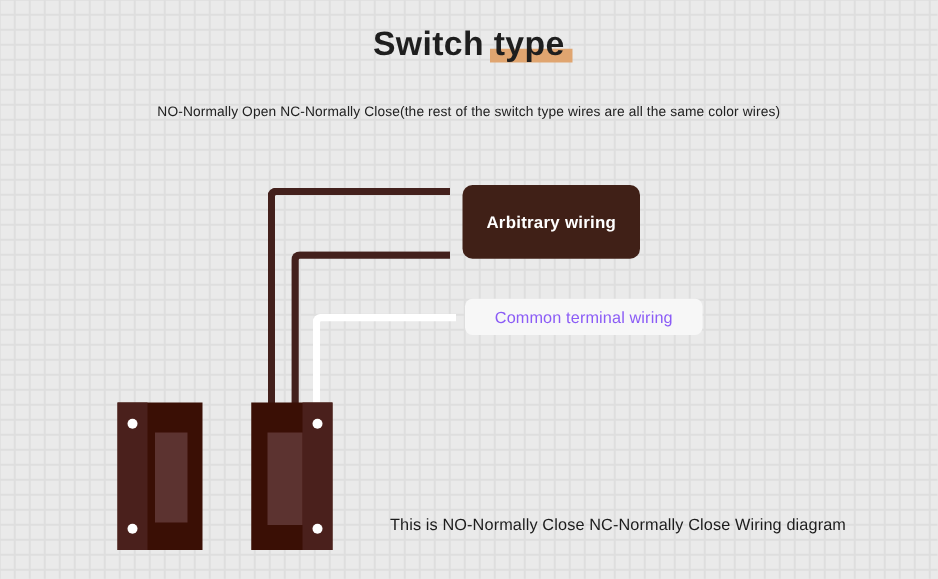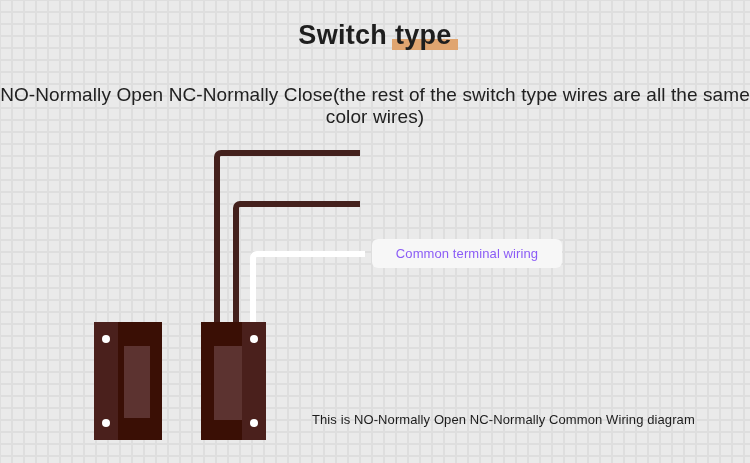--- a/index.html
+++ b/index.html
@@ -60,21 +60,21 @@
     z-index: -1;
   }
 
   
   .subtitle {
     position: absolute;
     top: 84px;
     left: 0;
     width: 750px;
     text-align: center;
-    font-size: 19px;
+    font-size: 11px;
     color: #212121;
     letter-spacing: 0.1px;
   }
 
   
   .wire {
     position: absolute;
     box-sizing: border-box;
   }
   .wire-brown-1 {
@@ -218,33 +218,34 @@
   <div class="title-wrap">
     <span class="title"><span>Switch </span><span class="hl-word">type</span></span>
   </div>
 
   <div class="subtitle">NO-Normally Open NC-Normally Close(the rest of the switch type wires are all the same color wires)</div>
 
   <div class="wire wire-brown-1"></div>
   <div class="wire wire-brown-2"></div>
   <div class="wire wire-white-1"></div>
 
+  <div class="box-dark">Arbitrary wiring</div>
   <div class="box-light">Common terminal wiring</div>
 
   <div class="switch left-dev" id="switch-left">
     <div class="strip">
       <div class="screw top"></div>
       <div class="screw bottom"></div>
     </div>
     <div class="panel"></div>
   </div>
 
   <div class="switch right-dev" id="switch-right">
     <div class="strip">
       <div class="screw top"></div>
       <div class="screw bottom"></div>
     </div>
     <div class="panel"></div>
   </div>
 
-  <div class="caption">This is NO-Normally Open NC-Normally Common Wiring diagram</div>
+  <div class="caption">This is NO-Normally Close NC-Normally Close Wiring diagram</div>
 
 </div>
 
 </body></html>

